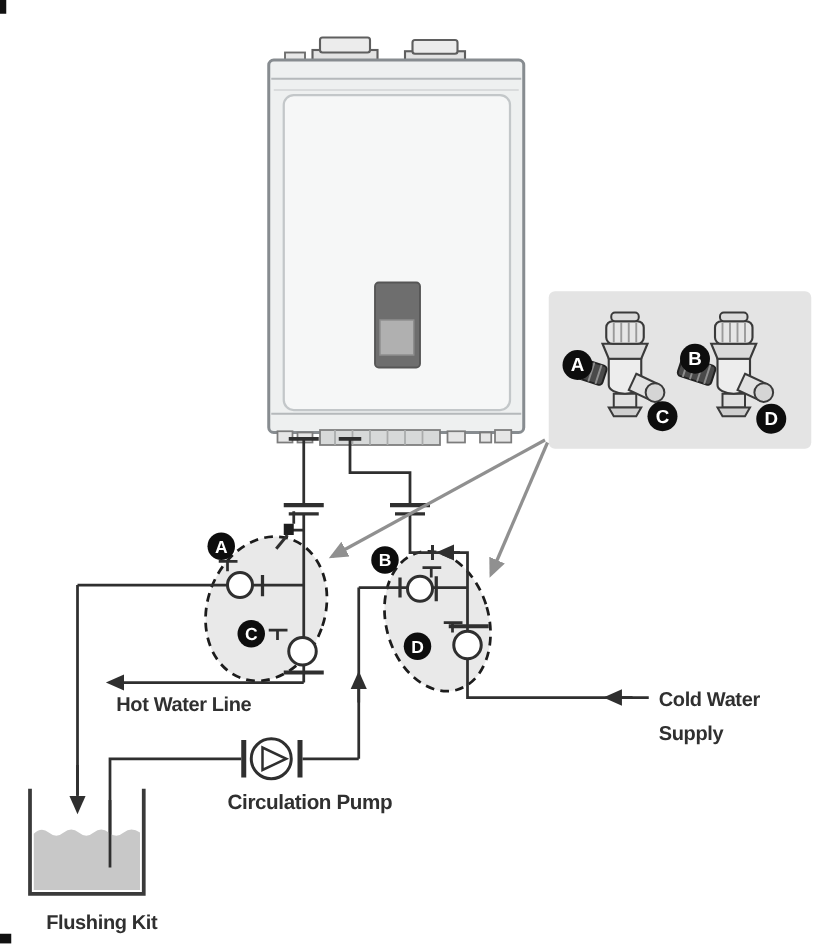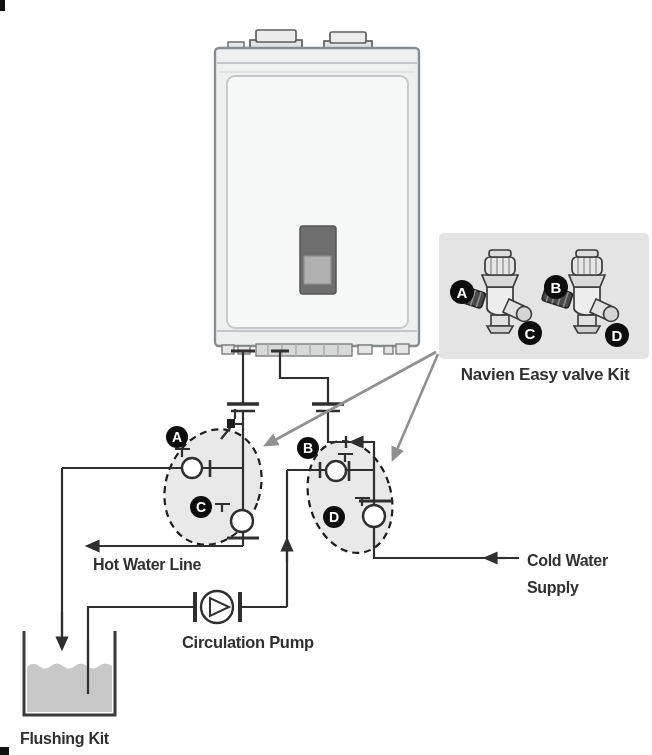--- a/index.html
+++ b/index.html
@@ -169,26 +169,25 @@
   <div class="badge" style="left:166px;top:426px;">A</div>
   <div class="badge" style="left:297px;top:437px;">B</div>
   <div class="badge" style="left:190px;top:496px;">C</div>
   <div class="badge" style="left:323px;top:506px;">D</div>
 
   <div class="badge big" style="left:450px;top:280px;">A</div>
   <div class="badge big" style="left:544px;top:275px;">B</div>
   <div class="badge big" style="left:518px;top:321px;">C</div>
   <div class="badge big" style="left:605px;top:323px;">D</div>
 
-  <div class="label" id="caption" style="left:440px;top:365px;">Navien Easy valve Kit</div>
 
   <div class="label" style="left:93px;top:555px;">Hot Water Line</div>
 
   <div class="label" style="left:182px;top:632px;font-size:16.5px;">Circulation Pump</div>
 
   <div class="label" id="cold-label" style="left:527px;top:547px;">
     <div>Cold Water</div>
     <div>Supply</div>
   </div>
 
-  <div class="label" style="left:20px;top:729px;text-align:right;">Flushing Kit</div>
+  <div class="label" style="left:37px;top:729px;text-align:right;">Flushing Kit</div>
 
 </div>
 
 </body></html>

